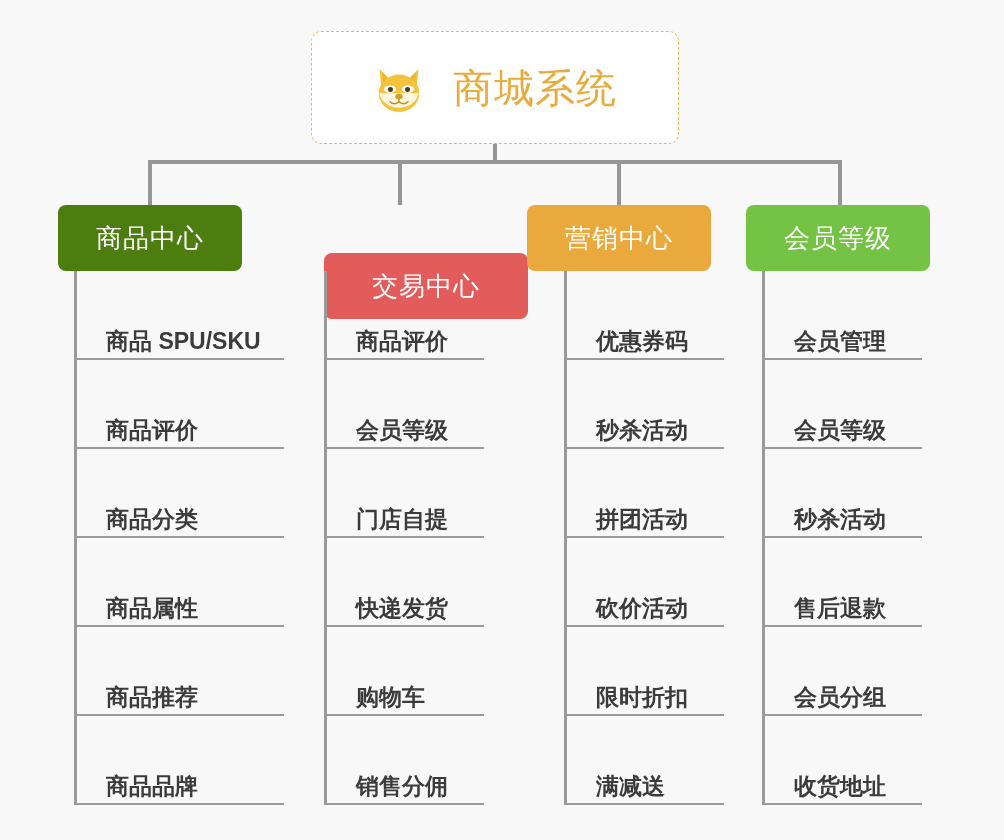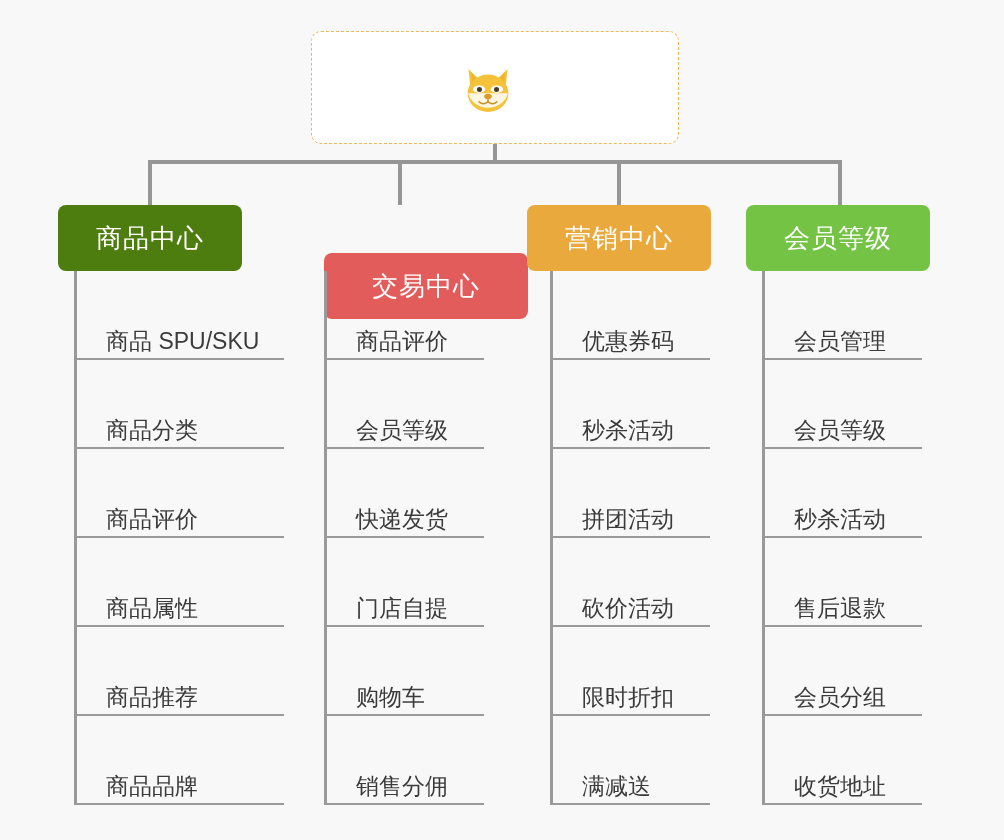--- a/index.html
+++ b/index.html
@@ -85,20 +85,21 @@
     color: #ffffff;
     font-size: 26px;
     letter-spacing: 1px;
     white-space: nowrap;
   }
 
   
   .leaf-col {
     position: absolute;
     top: 271px;
+    font-weight: bold;
   }
   .leaf-spine {
     position: absolute;
     left: 0;
     top: 0;
     width: 3px;
     background: #9a9a9a;
   }
   .leaf-item {
     position: relative;
@@ -141,42 +142,43 @@
       <ellipse cx="43" cy="31" rx="7.5" ry="4.6" fill="#ffffff"></ellipse>
       <ellipse cx="21.5" cy="31.5" rx="3.1" ry="3.1" fill="#4b3a20"></ellipse>
       <ellipse cx="42.5" cy="31.5" rx="3.1" ry="3.1" fill="#4b3a20"></ellipse>
       <ellipse cx="32" cy="40" rx="4.6" ry="3.4" fill="#d79b2b"></ellipse>
       <path d="M32 43 L32 46.5" stroke="#c98f24" stroke-width="1.8" fill="none"></path>
       <path d="M32 46.5 q-6 5 -11 0" stroke="#c98f24" stroke-width="1.8" fill="none" stroke-linecap="round"></path>
       <path d="M32 46.5 q6 5 11 0" stroke="#c98f24" stroke-width="1.8" fill="none" stroke-linecap="round"></path>
       </svg>
       <span></span>
 
+    <div class="root-title">商城系统</div>
   </div>
 
   <div class="conn conn-stem"></div>
   <div class="conn conn-bus"></div>
 
   <div id="dynamic-layer">
       <div class="conn conn-drop" style="left: 148px;"></div>
       <div class="cat-box" style="left: 58px; width: 184px; background: #4d7c0f;">
         <span>商品中心</span>
       </div>
       <div class="leaf-col" style="left: 74px; width: 214px;">
         <div class="leaf-spine" style="height: 534px;"></div>
         <div class="leaf-item" style="--uw: 210px;">
           <span class="leaf-label">商品 SPU/SKU</span>
           <div style="position: absolute; left: 0px; bottom: 0px; height: 2px; width: 210px; background: rgb(154, 154, 154);"></div>
         </div>
         <div class="leaf-item" style="--uw: 210px;">
+          <span class="leaf-label">商品评价</span>
+          <div style="position: absolute; left: 0px; bottom: 0px; height: 2px; width: 210px; background: rgb(154, 154, 154);"></div>
+        </div>
+        <div class="leaf-item" style="--uw: 210px;">
           <span class="leaf-label">商品分类</span>
-          <div style="position: absolute; left: 0px; bottom: 0px; height: 2px; width: 210px; background: rgb(154, 154, 154);"></div>
-        </div>
-        <div class="leaf-item" style="--uw: 210px;">
-          <span class="leaf-label">商品评价</span>
           <div style="position: absolute; left: 0px; bottom: 0px; height: 2px; width: 210px; background: rgb(154, 154, 154);"></div>
         </div>
         <div class="leaf-item" style="--uw: 210px;">
           <span class="leaf-label">商品属性</span>
           <div style="position: absolute; left: 0px; bottom: 0px; height: 2px; width: 210px; background: rgb(154, 154, 154);"></div>
         </div>
         <div class="leaf-item" style="--uw: 210px;">
           <span class="leaf-label">商品推荐</span>
           <div style="position: absolute; left: 0px; bottom: 0px; height: 2px; width: 210px; background: rgb(154, 154, 154);"></div>
         </div>
@@ -193,41 +195,41 @@
         <div class="leaf-spine" style="height: 534px;"></div>
         <div class="leaf-item" style="--uw: 160px;">
           <span class="leaf-label">商品评价</span>
           <div style="position: absolute; left: 0px; bottom: 0px; height: 2px; width: 160px; background: rgb(154, 154, 154);"></div>
         </div>
         <div class="leaf-item" style="--uw: 160px;">
           <span class="leaf-label">会员等级</span>
           <div style="position: absolute; left: 0px; bottom: 0px; height: 2px; width: 160px; background: rgb(154, 154, 154);"></div>
         </div>
         <div class="leaf-item" style="--uw: 160px;">
+          <span class="leaf-label">门店自提</span>
+          <div style="position: absolute; left: 0px; bottom: 0px; height: 2px; width: 160px; background: rgb(154, 154, 154);"></div>
+        </div>
+        <div class="leaf-item" style="--uw: 160px;">
           <span class="leaf-label">快递发货</span>
-          <div style="position: absolute; left: 0px; bottom: 0px; height: 2px; width: 160px; background: rgb(154, 154, 154);"></div>
-        </div>
-        <div class="leaf-item" style="--uw: 160px;">
-          <span class="leaf-label">门店自提</span>
           <div style="position: absolute; left: 0px; bottom: 0px; height: 2px; width: 160px; background: rgb(154, 154, 154);"></div>
         </div>
         <div class="leaf-item" style="--uw: 160px;">
           <span class="leaf-label">购物车</span>
           <div style="position: absolute; left: 0px; bottom: 0px; height: 2px; width: 160px; background: rgb(154, 154, 154);"></div>
         </div>
         <div class="leaf-item" style="--uw: 160px;">
           <span class="leaf-label">销售分佣</span>
           <div style="position: absolute; left: 0px; bottom: 0px; height: 2px; width: 160px; background: rgb(154, 154, 154);"></div>
         </div>
       </div>
       <div class="conn conn-drop" style="left: 617px;"></div>
       <div class="cat-box" style="left: 527px; width: 184px; background: rgb(234, 169, 60);">
         <span>营销中心</span>
       </div>
-      <div class="leaf-col" style="left: 550px; width: 164px; text-align: center;">
+      <div class="leaf-col" style="left: 564px; width: 164px; text-align: center;">
         <div class="leaf-spine" style="height: 534px;"></div>
         <div class="leaf-item" style="--uw: 160px;">
           <span class="leaf-label">优惠券码</span>
           <div style="position: absolute; left: 0px; bottom: 0px; height: 2px; width: 160px; background: rgb(154, 154, 154);"></div>
         </div>
         <div class="leaf-item" style="--uw: 160px;">
           <span class="leaf-label">秒杀活动</span>
           <div style="position: absolute; left: 0px; bottom: 0px; height: 2px; width: 160px; background: rgb(154, 154, 154);"></div>
         </div>
         <div class="leaf-item" style="--uw: 160px;">

